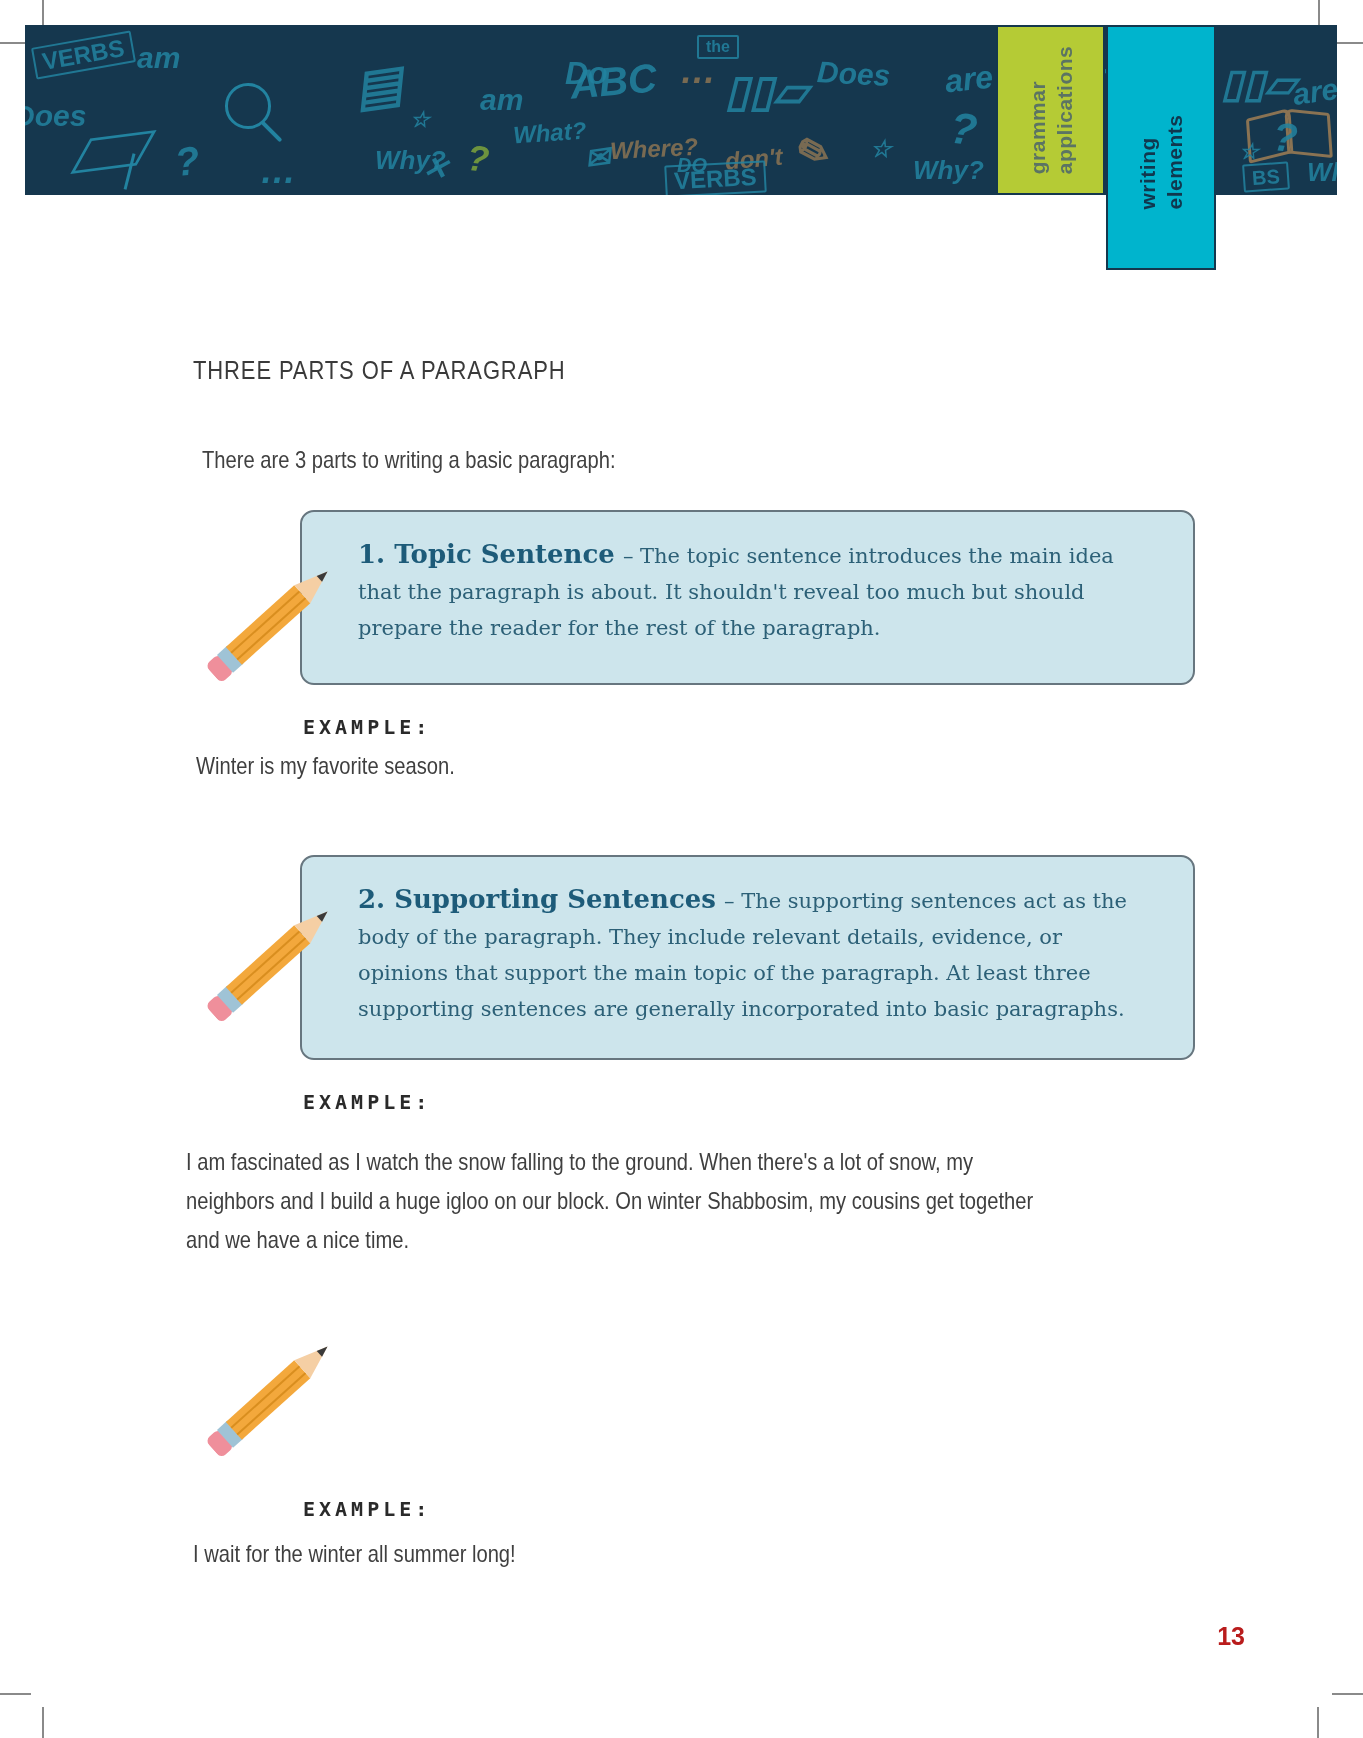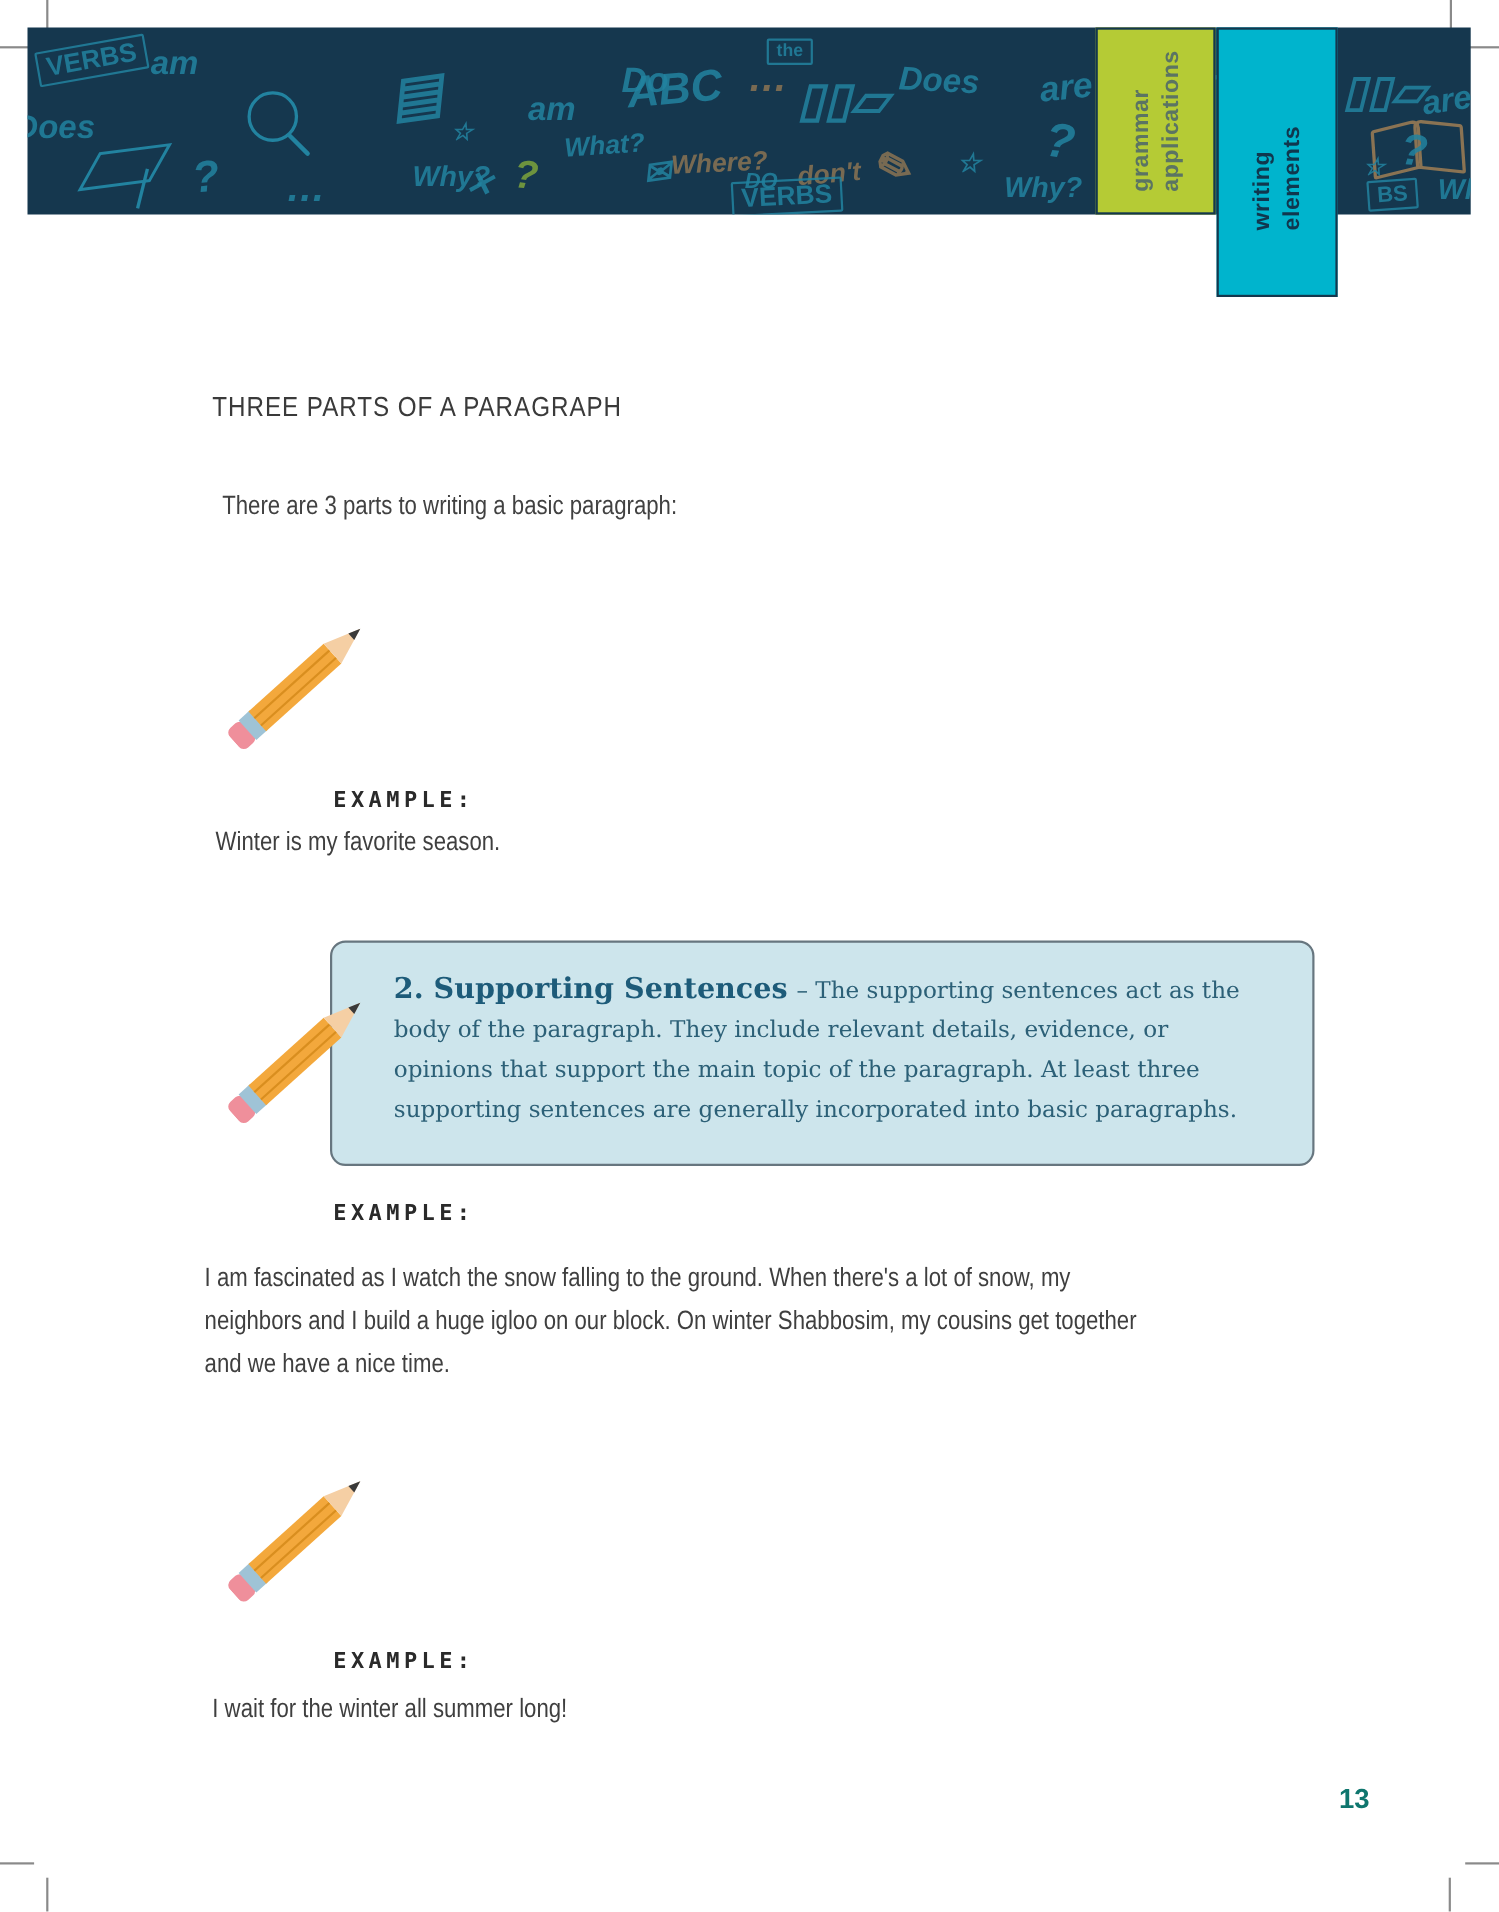--- a/index.html
+++ b/index.html
@@ -61,21 +61,21 @@
   #ex-label-1{top:715px;}
   #ex-label-2{top:1090px;}
   #ex-label-3{top:1497px;}
   .example-text{position:absolute;color:#3f3f3f;font-size:24px;transform:scaleX(.84);transform-origin:left top;}
   #ex-text-1{left:196px;top:752px;white-space:nowrap;}
   #ex-text-2{left:186px;top:1142px;width:1010px;line-height:39px;transform:scaleX(.84);}
   #ex-text-3{left:193px;top:1540px;white-space:nowrap;}
 
   
   #page-number{position:absolute;left:1185px;top:1622px;width:60px;text-align:right;
-               font-size:25px;font-weight:bold;color:#0f766e;}
+               font-size:25px;font-weight:bold;color:#b91c1c;}
 </style>
 </head>
 <body>
 
 <div id="page">
 
   <div class="crop" style="left:42px;top:0;width:2px;height:30px;"></div>
   <div class="crop" style="left:0;top:42px;width:31px;height:2px;"></div>
   <div class="crop" style="left:1318px;top:0;width:2px;height:30px;"></div>
   <div class="crop" style="left:1332px;top:42px;width:31px;height:2px;"></div>
@@ -140,20 +140,23 @@
 applications</div>
   </div>
   <div id="tab-writing" class="tab">
     <div class="tab-label">writing
 elements</div>
   </div>
 
   <div id="doc-title">THREE PARTS OF A PARAGRAPH</div>
   <div id="intro-line" class="sansline">There are 3 parts to writing a basic paragraph:</div>
 
+  <div id="box-1" class="part-box">
+    <span class="part-heading">1. Topic Sentence</span><span>– The topic sentence introduces the main idea that the paragraph is about. It shouldn't reveal too much but should prepare the reader for the rest of the paragraph.</span>
+  </div>
   <div id="pencil-1" class="pencil-wrap">
     <svg width="172" height="30" viewBox="0 0 172 30">
       <rect x="0" y="3" width="18" height="24" rx="6" fill="#ef8f9b"></rect>
       <rect x="16" y="3" width="14" height="24" fill="#9fc3d6"></rect>
       <rect x="28" y="3" width="92" height="24" fill="#f3a83c"></rect>
       <rect x="28" y="10" width="92" height="2" fill="#d98e1f"></rect>
       <rect x="28" y="19" width="92" height="2" fill="#d98e1f"></rect>
       <polygon points="120,3 154,15 120,27" fill="#f5cfa4"></polygon>
       <polygon points="143,11 154,15 143,19" fill="#3a3a3a"></polygon>
     </svg>

